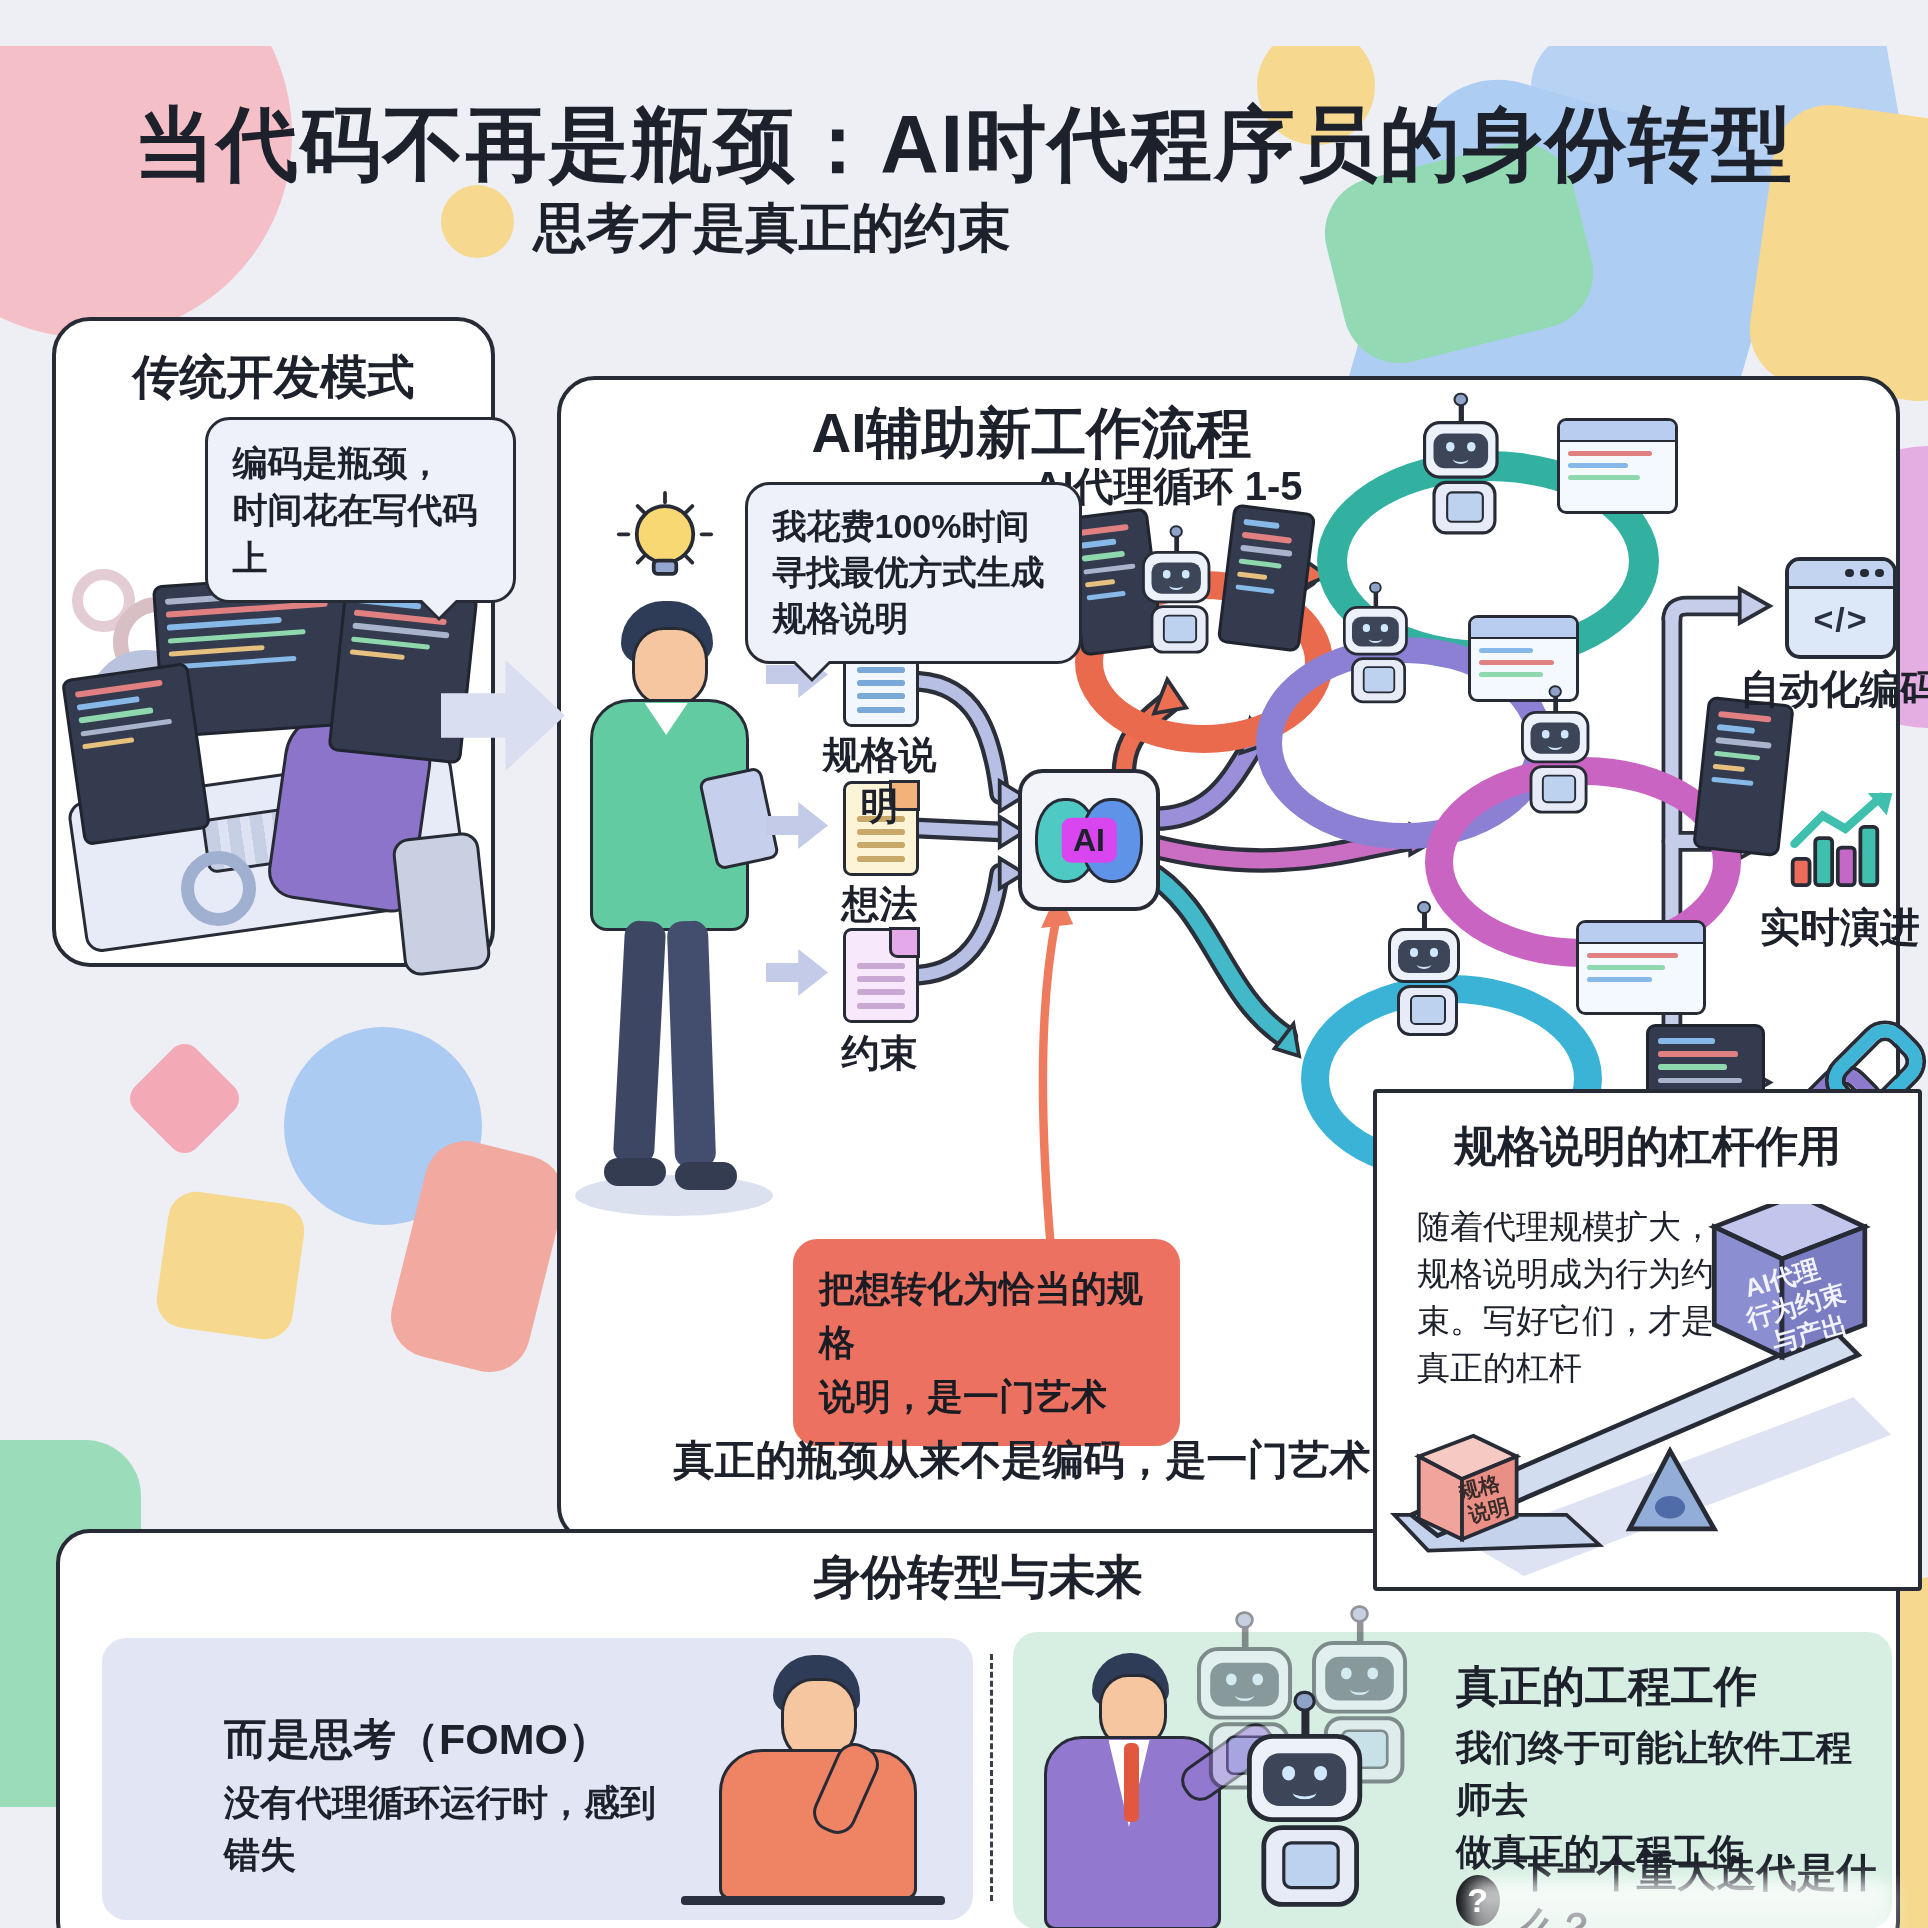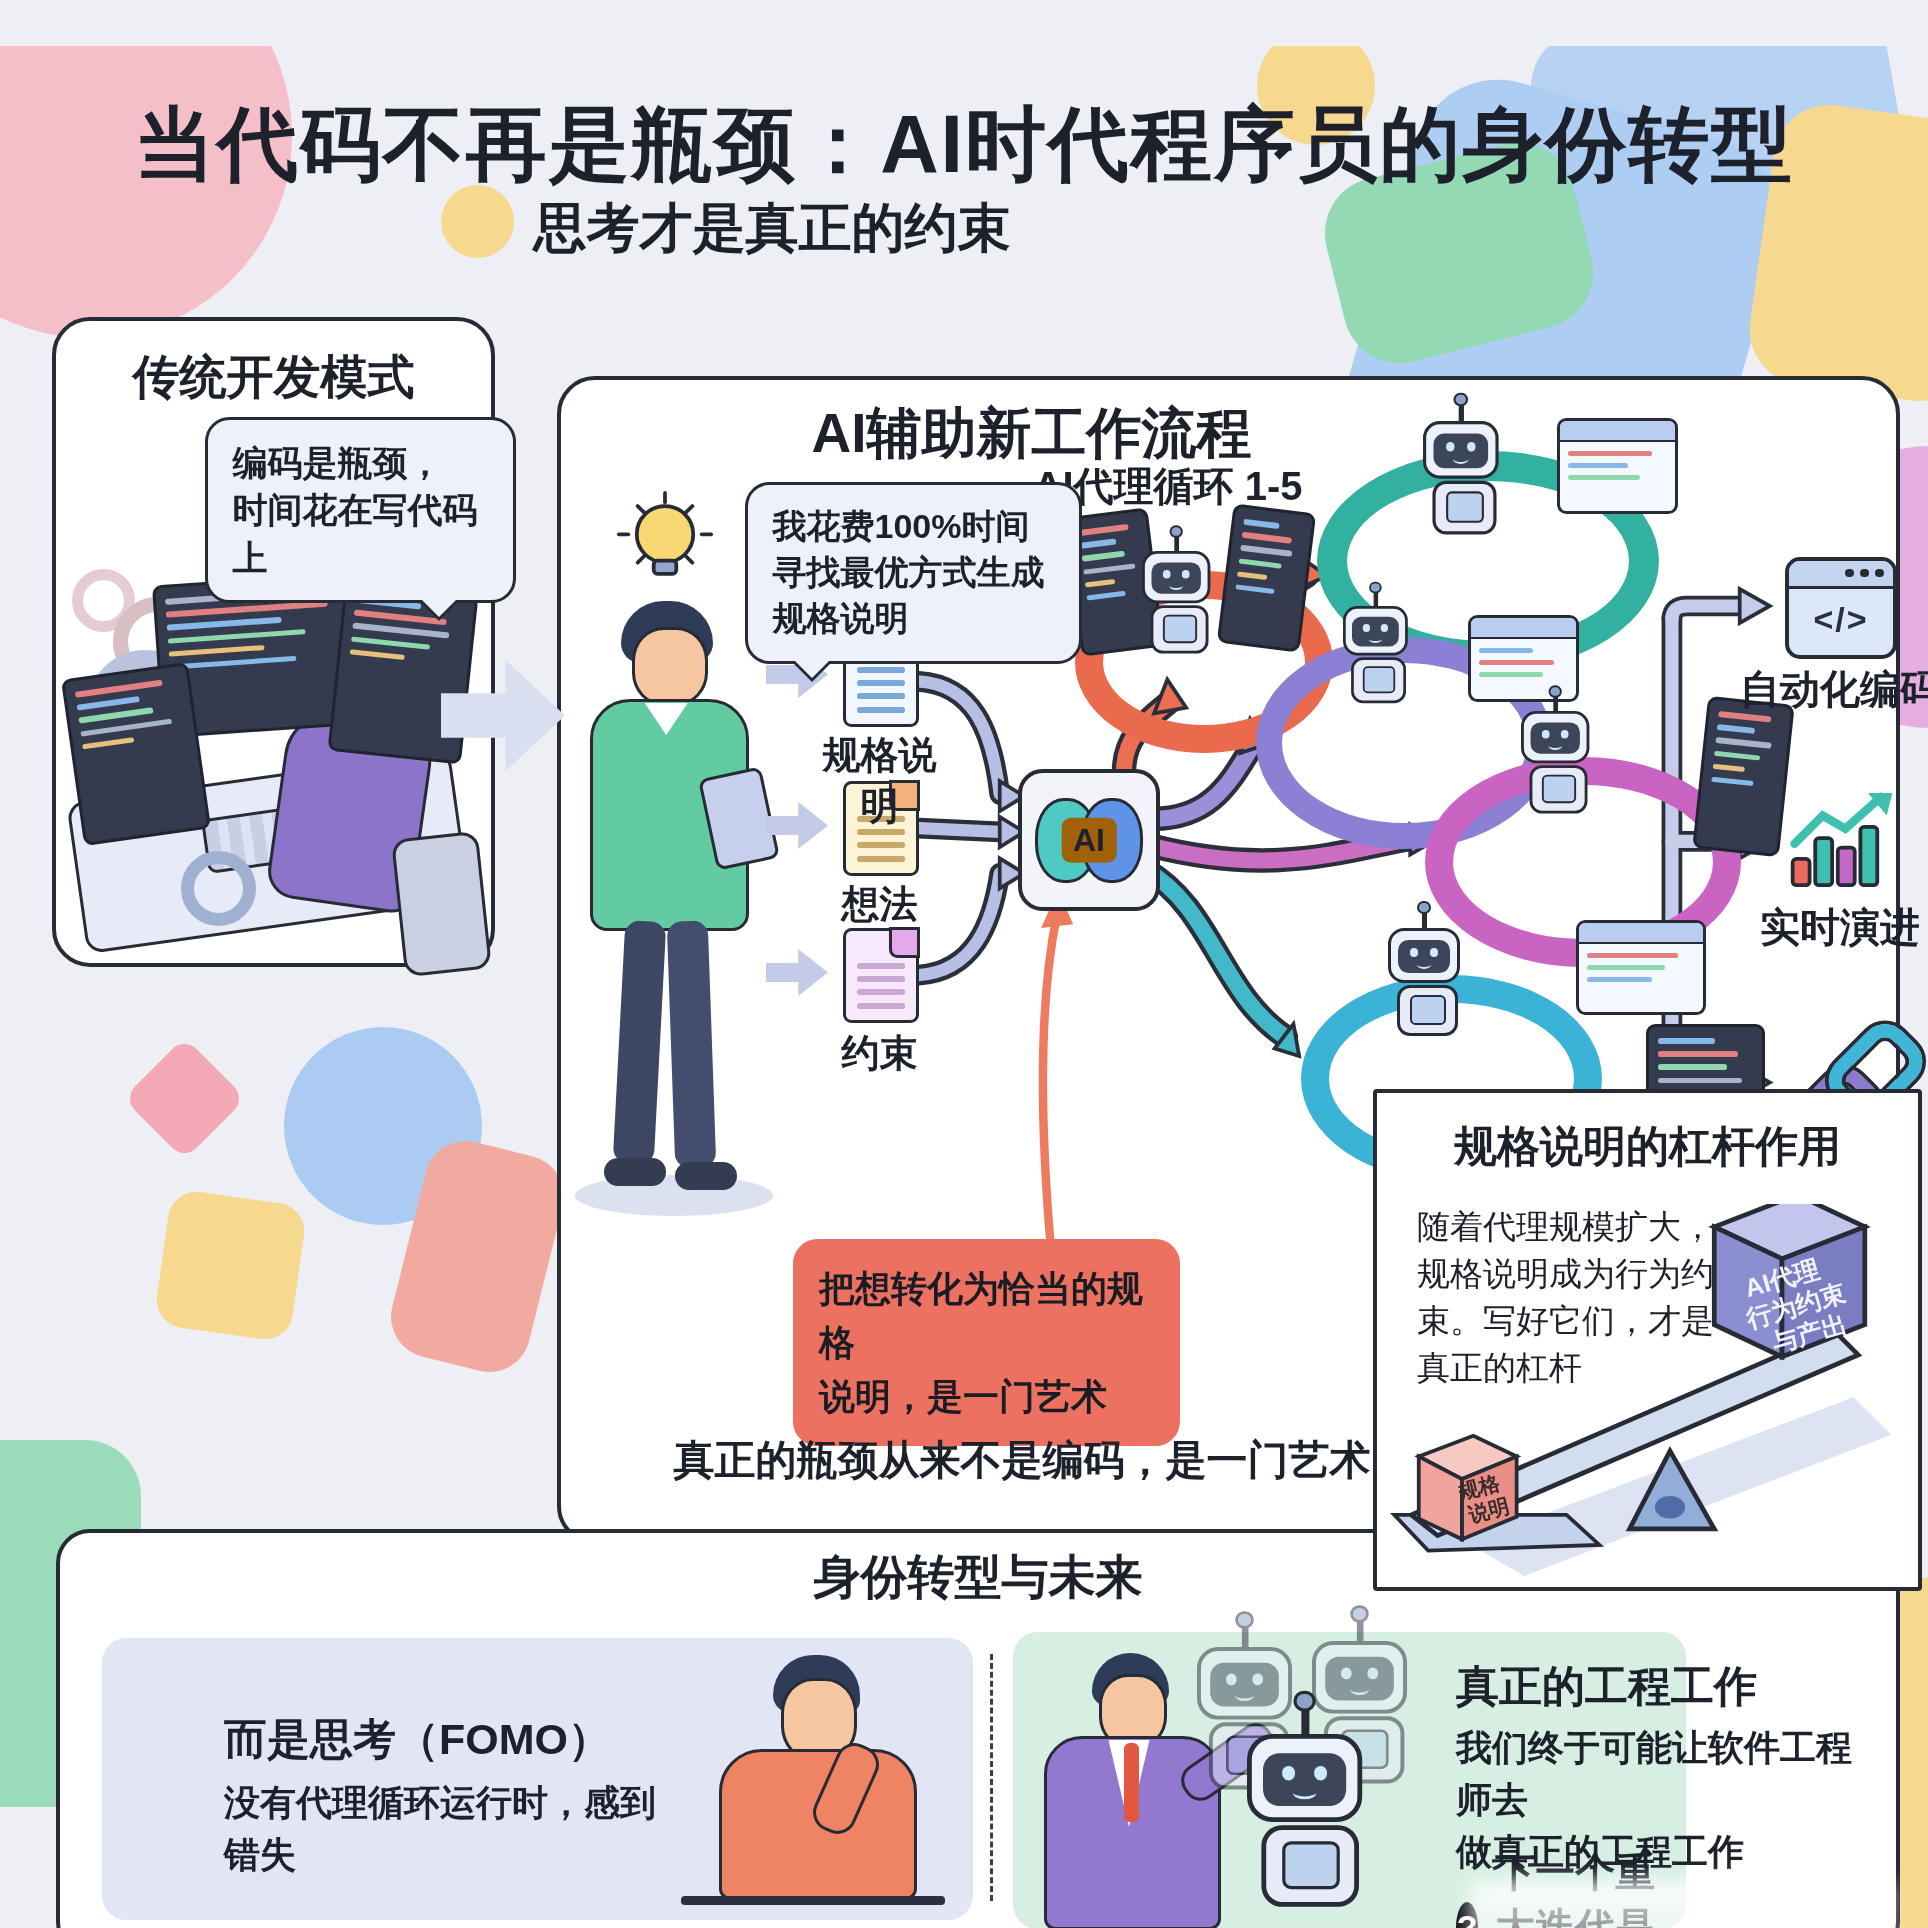--- a/index.html
+++ b/index.html
@@ -53,21 +53,21 @@
   .bigchev{position:absolute;background:#d9def0;z-index:4;
     clip-path:polygon(0 30%,52% 30%,52% 0,100% 50%,52% 100%,52% 70%,0 70%);}
   
   .aibox{position:absolute;width:134px;height:134px;background:#f2f4fa;border:4.7px solid #272b35;
     border-radius:24.5px;z-index:6;}
   .aibox .bl,.aibox .br{position:absolute;top:24.5px;width:56px;height:79px;border:3.8px solid #272b35;
     border-radius:46%;}
   .aibox .bl{left:13px;background:#4fc9c4;}
   .aibox .br{right:13px;background:#5f93e8;}
   .aibox .badge{position:absolute;left:50%;top:50%;transform:translate(-50%,-50%);
-    background:#a16207;border-radius:9.4px;padding:3.8px 11.3px;font-size:32px;font-weight:800;z-index:2;}
+    background:#d946ef;border-radius:9.4px;padding:3.8px 11.3px;font-size:32px;font-weight:800;z-index:2;}
   
   .ring{position:absolute;border-radius:50%;z-index:2;}
   .robot{position:absolute;width:73px;z-index:4;transform-origin:top left;}
   .robot .ant{position:absolute;left:34px;top:-15px;width:4.7px;height:15px;background:#272b35;}
   .robot .ant:before{content:"";position:absolute;top:-12.2px;left:-4.7px;width:9.4px;height:9.4px;
     background:#8fa3c8;border:2.8px solid #272b35;border-radius:50%;}
   .robot .rhead{width:66px;height:49px;background:#edf1fa;border:3.8px solid #272b35;
     border-radius:16px;position:relative;}
   .robot .visor{position:absolute;left:6.6px;right:6.6px;top:8.5px;bottom:7.5px;background:#3c4658;
     border-radius:10.4px;}
@@ -500,21 +500,21 @@
         <div style="left:92px;top:0;width:87px;height:58px;background:#2f3c58;border-radius:43px 43px 13px 19px;"></div>
         <div class="skin" style="left:100px;top:22.6px;width:70px;height:77px;border-radius:42%;"></div>
         <div style="left:38px;top:94px;width:192px;height:145px;background:#ef8465;border:3.8px solid #272b35;border-radius:43px 43px 11.3px 11.3px;"></div>
         <div style="left:143px;top:87px;width:38px;height:87px;background:#ef8465;border:3.8px solid #272b35;border-radius:19px;transform:rotate(24deg);"></div>
         <div style="left:0;top:241px;width:264px;height:8.5px;background:#2b3040;border-radius:3.8px;"></div>
       </div>
     </div>
 
     <div class="divider" style="left:930px;top:121px;height:247px;"></div>
 
-    <div class="card" style="left:953px;top:99px;width:673px;height:297px;background:#d6efe2;">
+    <div class="card" style="left:953px;top:99px;width:843px;height:297px;background:#d6efe2;padding-left:36px;">
       <div class="pp" style="left:23.5px;top:21px;width:245px;height:273px;">
         <div style="left:55px;top:0;width:77px;height:53px;background:#2f3c58;border-radius:38px 38px 15px 15px;"></div>
         <div class="skin" style="left:62px;top:21px;width:62px;height:68px;border-radius:42%;"></div>
         <div style="left:7.5px;top:83px;width:171px;height:188px;background:#9279cf;border:3.8px solid #272b35;border-radius:38px 38px 11.3px 11.3px;"></div>
         <div style="left:72px;top:87px;width:41px;height:87px;background:#fff;clip-path:polygon(0 0,100% 0,50% 100%);"></div>
         <div style="left:87px;top:90px;width:15px;height:79px;background:#e2573f;border-radius:5.6px;"></div>
         <div style="left:139px;top:90px;width:98px;height:32px;background:#9279cf;border:3.8px solid #272b35;border-radius:17px;transform:rotate(-35deg);"></div>
       </div>
       <div class="robot" style="left:184px;top:15px;transform:scale(1.32);opacity:.5;">
         <i class="ant"></i>

